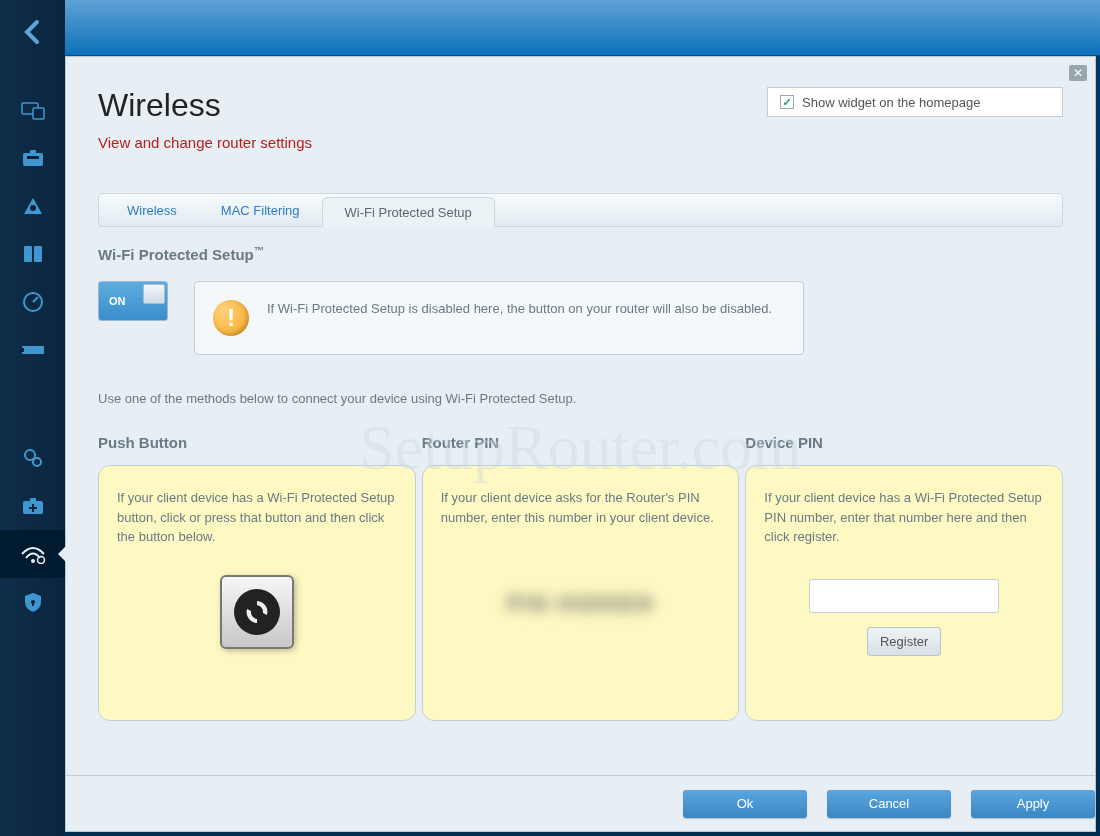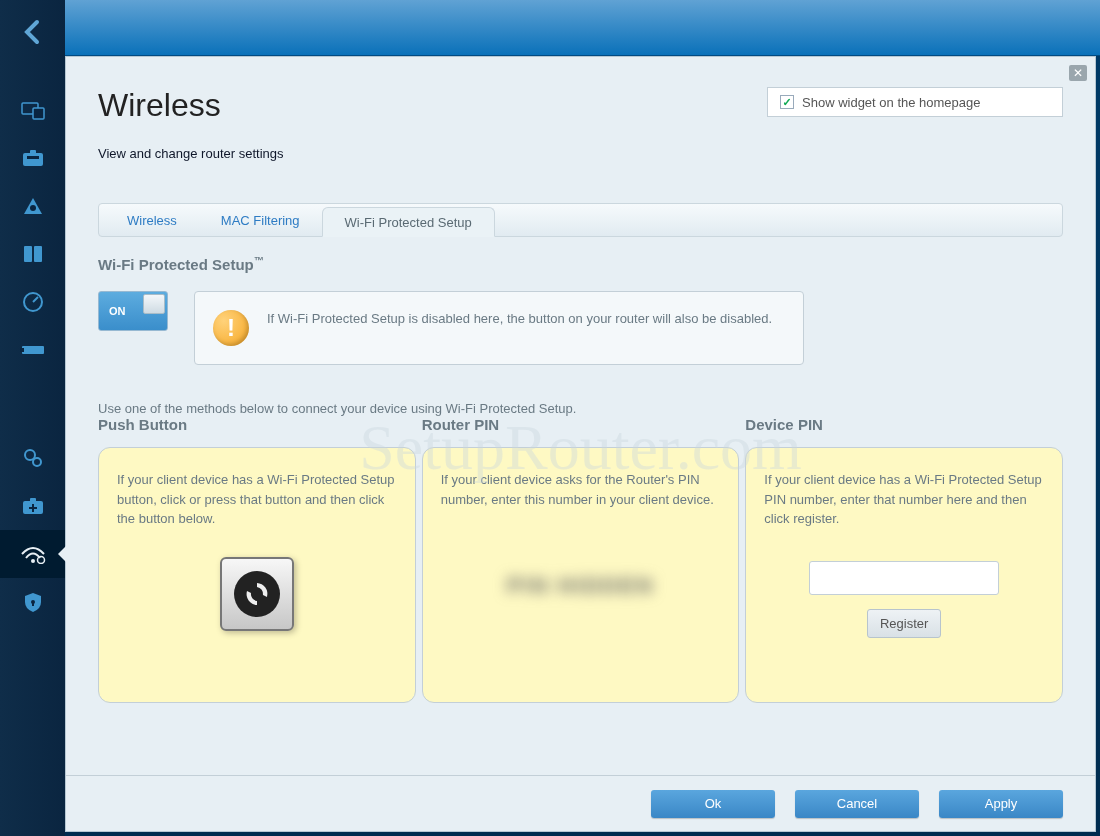--- a/index.html
+++ b/index.html
@@ -61,21 +61,21 @@
   color:#fff;
   font-size:12px; line-height:16px; text-align:center;
   border-radius:2px;
   cursor:pointer;
 }
 .panel-header {
   padding: 30px 32px 12px 32px;
   display:flex; justify-content:space-between; align-items:flex-start;
 }
 .panel-title { font-size: 32px; color:#222; font-weight:400; }
-.panel-sub { font-size: 13px; color:#0f172a; margin-top:22px; }
+.panel-sub { font-size: 15px; color:#b91c1c; margin-top:10px; }
 .widget-check {
   width: 296px; height: 30px;
   background:#fff; border:1px solid #c3cfd7;
   display:flex; align-items:center; gap:8px; padding:0 12px;
   font-size:13px; color:#555;
 }
 .chk { width:14px; height:14px; border:1px solid #9ab; display:flex; align-items:center; justify-content:center; color:#1a5; font-size:11px; font-weight:bold; }
 .tabs {
   margin: 30px 32px 0;
   display:flex; align-items:flex-end;
@@ -119,21 +119,21 @@
 }
 .info-icon {
   width:36px; height:36px; border-radius:50%;
   background: radial-gradient(circle at 30% 30%, #ffd27a, #f5a623);
   display:flex; align-items:center; justify-content:center;
   color:#fff; font-weight:bold; font-size:24px;
   box-shadow: inset -2px -2px 4px rgba(0,0,0,.2);
 }
 .info-text { font-size:13px; color:#6a7a84; line-height:1.4; }
 .subtext { font-size:13px; color:#6a7a84; margin-top:36px; }
-.columns { display:flex; gap:6px; }
+.columns { display:flex; gap:6px; margin-top:28px; }
 .col { flex:1; }
 .col-title { font-size:15px; font-weight:bold; color:#6a7a84; margin-bottom:14px; }
 .col-box {
   border:1px solid #c3cfd7; border-radius:12px; background:#fef9c3;
   padding:22px 18px; min-height:256px;
   font-size:13px; color:#6a7a84; line-height:1.5;
   display:flex; flex-direction:column;
 }
 .col-box p { margin-bottom:20px; }
 .wps-btn {
@@ -160,21 +160,21 @@
 }
 .reg-btn {
   align-self:center; margin-top:14px;
   padding:6px 12px; font-size:13px; color:#555;
   background:linear-gradient(to bottom,#eef2f5,#d9e1e6);
   border:1px solid #b7c4cd; border-radius:3px; cursor:pointer;
 }
 .footer {
   position:absolute; left:0; right:0; bottom:0; height:56px;
   border-top:1px solid #c3cfd7;
-  display:flex; justify-content:flex-end; align-items:center; gap:20px; padding-right:32px;
+  display:flex; justify-content:flex-end; align-items:center; gap:20px; 
 }
 .btn {
   width:124px; height:28px; border:none; border-radius:3px;
   background:linear-gradient(to bottom,#5aa6de,#3a87c6);
   color:#fff; font-size:13px; cursor:pointer;
   box-shadow: 0 1px 1px rgba(0,0,0,.2);
 }
 .watermark {
   position:absolute; left:50%; top:50%; transform:translate(-50%,-45%);
   font-size:64px; color:#cbd7de; opacity:.4;

